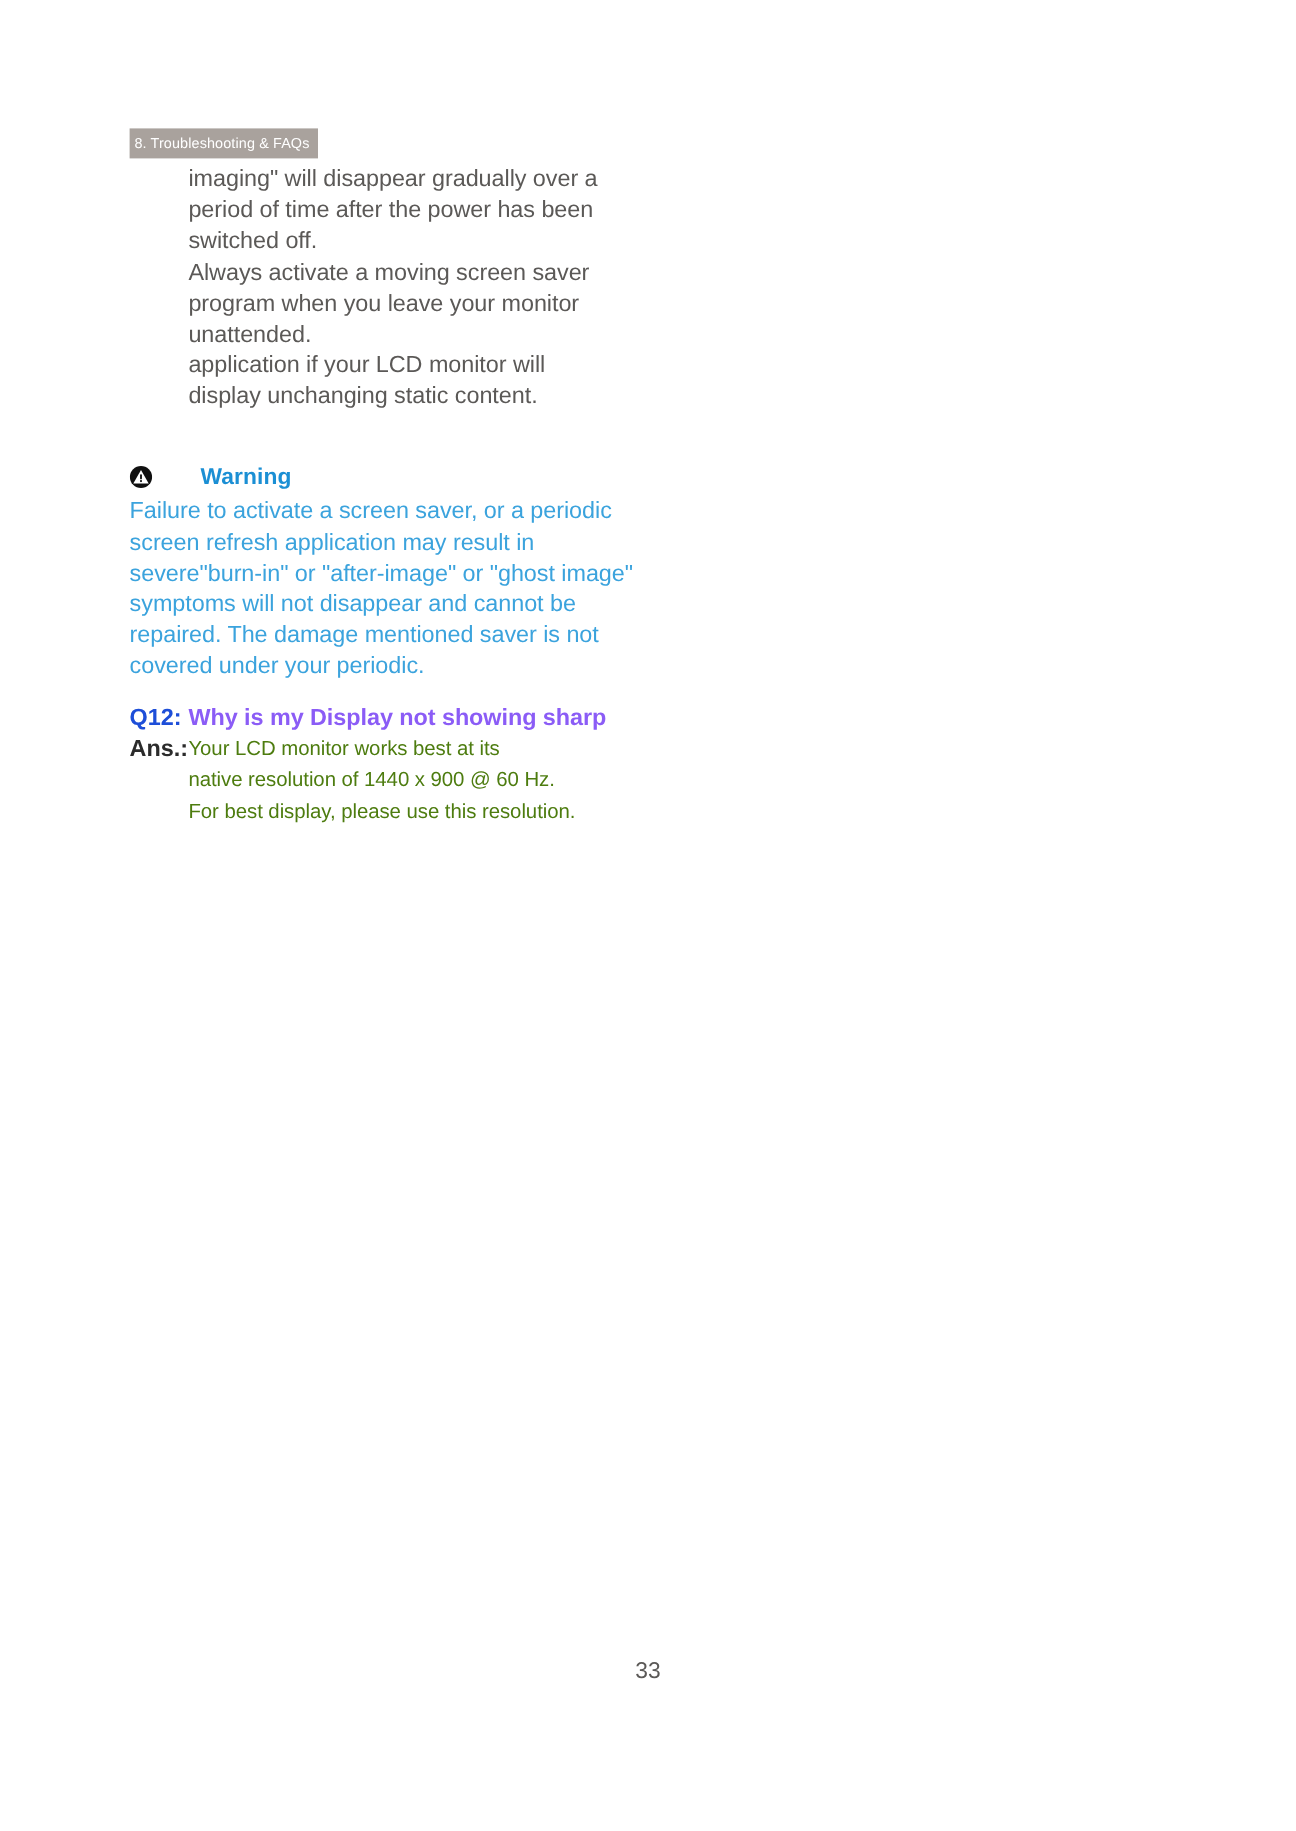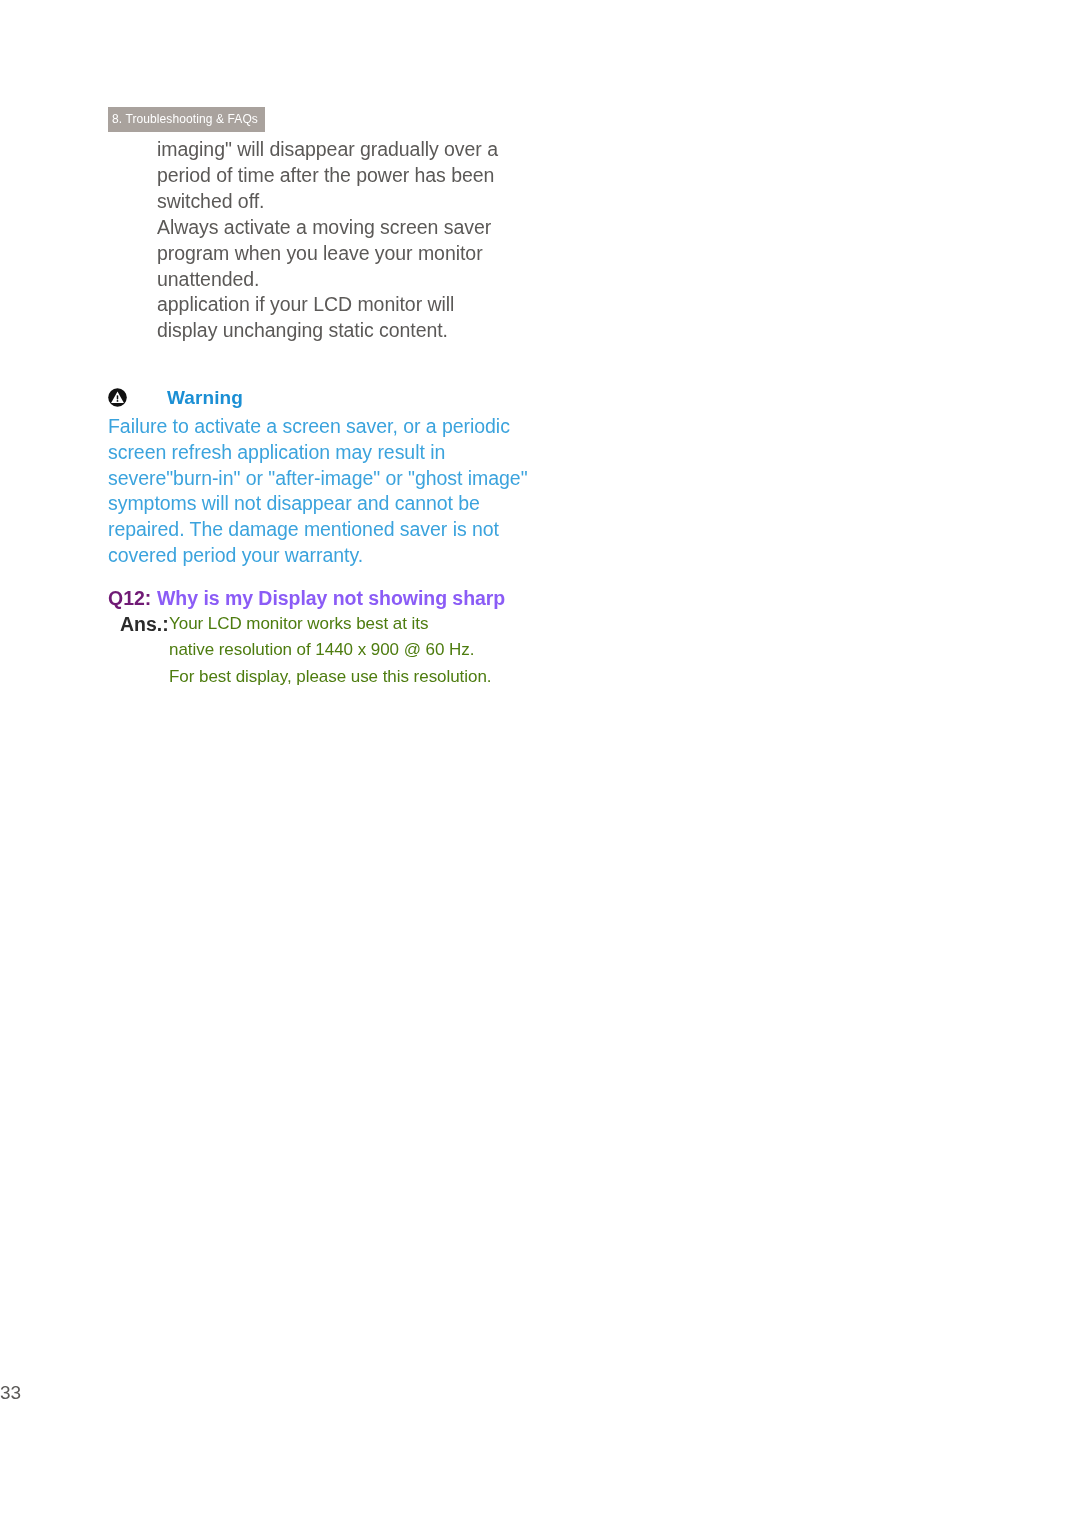--- a/index.html
+++ b/index.html
@@ -101,26 +101,25 @@
   .qa-row {
     display: flex;
     align-items: flex-start;
   }
   .qa-label {
     width: 49px;
     flex: 0 0 49px;
     font-size: 19.5px;
     line-height: 26.2px;
     font-weight: 700;
-    color: #701a75;
+    color: #1d4ed8;
     white-space: pre;
   }
   .qa-label.ans {
     color: #2b2b2b;
-    margin-left: 12px;
   }
   .qa-text {
     flex: 1 1 auto;
   }
   .q-line {
     font-size: 19.5px;
     line-height: 26.2px;
     font-weight: 700;
     color: #8b5cf6;
     white-space: pre;
@@ -134,20 +133,21 @@
     white-space: pre;
     letter-spacing: -0.05px;
   }
 
   
   .page-number {
     position: absolute;
     left: 0;
     right: 0;
     top: 1382px;
+    text-align: center;
     font-size: 19px;
     color: #5b5957;
     line-height: 22px;
   }
 </style>
 </head>
 <body>
 
 <div class="page">
 
@@ -173,21 +173,21 @@
         <circle cx="20" cy="27.2" r="1.9" fill="#101010"></circle>
       </svg>
       <span class="warning-title">Warning</span>
     </div>
     <div class="warning-body">
       <div class="warn-line">Failure to activate a screen saver, or a periodic</div>
       <div class="warn-line">screen refresh application may result in</div>
       <div class="warn-line">severe"burn-in" or "after-image" or "ghost image"</div>
       <div class="warn-line">symptoms will not disappear and cannot be</div>
       <div class="warn-line">repaired. The damage mentioned saver is not</div>
-      <div class="warn-line">covered period your warranty.</div>
+      <div class="warn-line">covered under your periodic.</div>
     </div>
   </div>
 
   <div class="qa-block">
     <div class="qa-row">
       <div class="qa-label">Q12:</div>
       <div class="qa-text">
         <div class="q-line">Why is my Display not showing sharp</div>
       </div>
     </div>

